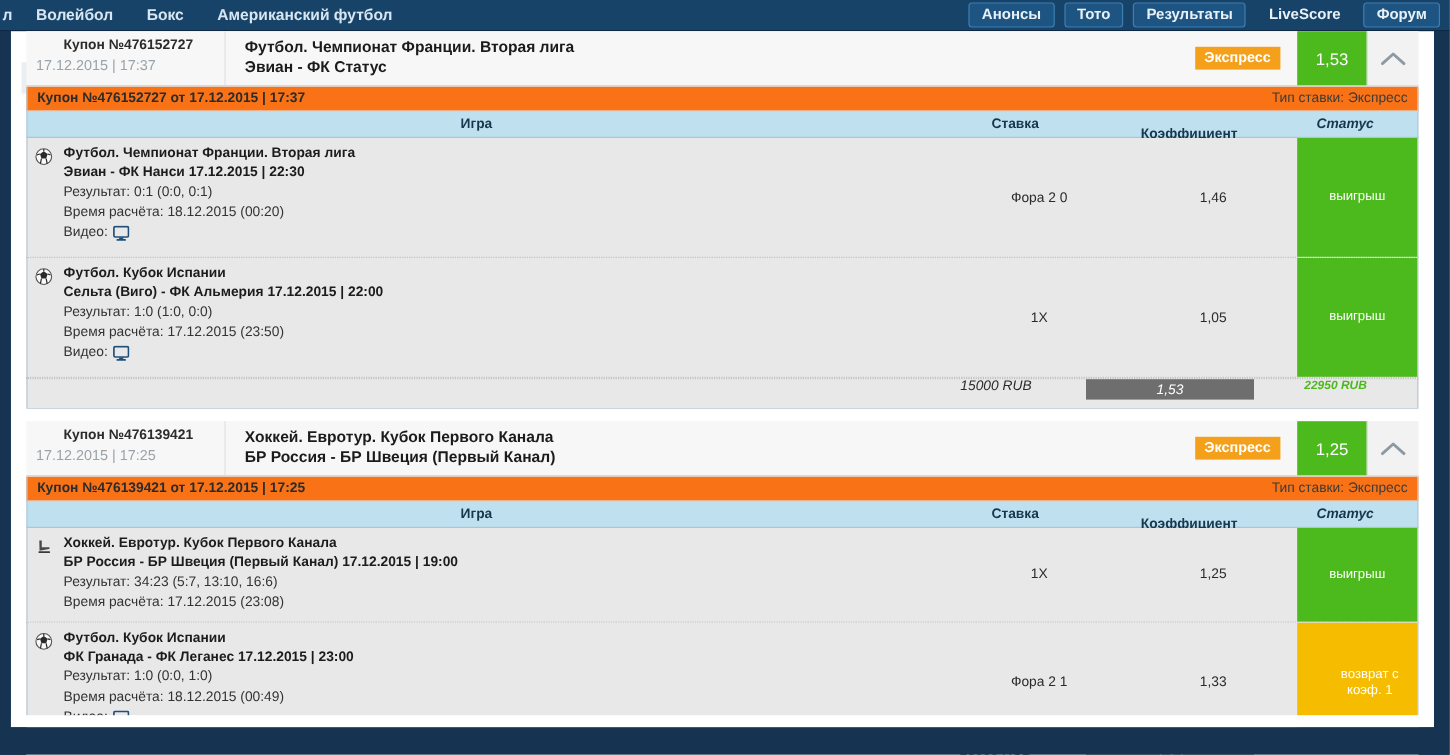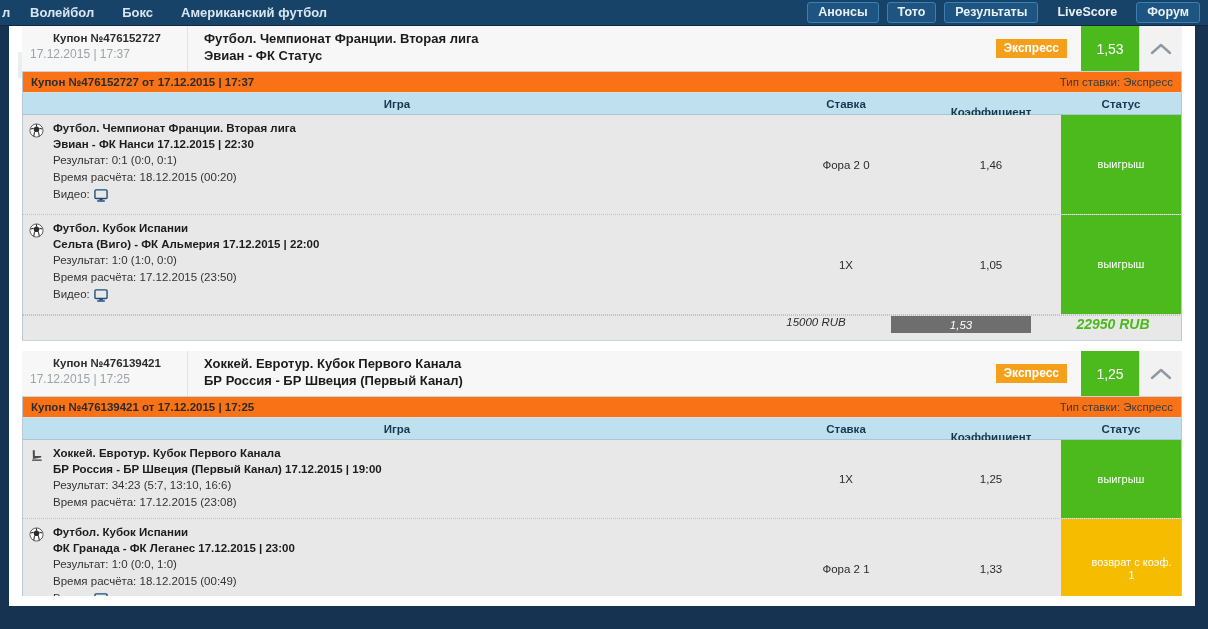--- a/index.html
+++ b/index.html
@@ -94,21 +94,21 @@
     border-left:1px solid #b9c8d4;border-right:1px solid #b9c8d4;
     border-bottom:1px solid #a9c6d6;
   }
   .thead div{
     font-size:11.5px;font-weight:bold;color:#16384f;
     display:flex;align-items:center;justify-content:center;
   }
   .col-game{flex:1;}
   .col-bet{width:150px;}
   .col-k{width:140px;margin-top:16px;}
-  .col-st{width:120px;}
+  .col-st{width:120px;font-style:italic;}
 
   .brow{
     display:flex;align-items:stretch;background:#e8e8e8;
     border-left:1px solid #b9c8d4;border-right:1px solid #b9c8d4;
     border-bottom:1px dotted #c2c2c2;
     position:relative;
   }
   .brow .g{
     flex:1;padding:6px 0 7px 6px;box-sizing:border-box;
     display:flex;gap:6px;
@@ -119,41 +119,41 @@
   .gtext .t2{font-size:11.5px;font-weight:bold;color:#1c1c1c;line-height:16px;}
   .gtext .t3{font-size:11.5px;color:#333;line-height:17px;}
   .gtext .t3 .vid{display:inline-block;vertical-align:-4px;margin-left:4px;cursor:pointer;}
   .brow .b,.brow .k{
     display:flex;align-items:center;justify-content:center;
     font-size:11.5px;color:#2b2b2b;
   }
   .brow .b{width:150px;}
   .brow .k{width:140px;}
   .brow .s{
-    width:120px;display:flex;align-items:center;justify-content:center;
+    width:100px;display:flex;align-items:center;justify-content:center;
     text-align:center;font-size:11px;color:#ffffff;
     padding:0 6px;box-sizing:border-box;line-height:13px;
   }
   .s.win{background:#4cb91c;}
   .s.refund{background:#f5bc00;padding-left:27px;}
 
   .totals{
     display:flex;height:24px;background:#e8e8e8;
     border-left:1px solid #b9c8d4;border-right:1px solid #b9c8d4;
     border-top:1px dotted #c2c2c2;
     font-style:italic;
   }
   .totals .sp{flex:1;}
   .totals .am{width:150px;text-align:center;font-size:11.5px;color:#2b2b2b;}
   .totals .kk{
     width:140px;height:17px;margin:0;background:#6e6e6e;color:#ffffff;
     font-size:11.5px;display:flex;align-items:center;justify-content:center;
   }
   .totals .pay{
-    width:136px;text-align:center;font-size:14px;font-weight:bold;color:#4cb91c;padding-left:14px;
+    width:136px;text-align:center;font-size:10px;font-weight:bold;color:#4cb91c;
   }
 
   .gap{height:10px;background:#ffffff;}
 
   
   .rail{position:absolute;left:0;top:26px;width:9px;height:580px;background:#173352;}
   .rail2{position:absolute;right:0;top:26px;width:13px;height:580px;background:#173352;}
   .leftnub{position:absolute;left:9px;top:26px;width:14px;height:26px;background:#e9eef3;border-right:1px solid #cfd8e0;}
   .bottombar{position:absolute;left:0;top:606px;width:1208px;height:23px;background:#173352;}
   .botwhite{position:absolute;left:9px;top:596px;width:1186px;height:10px;background:#ffffff;}

